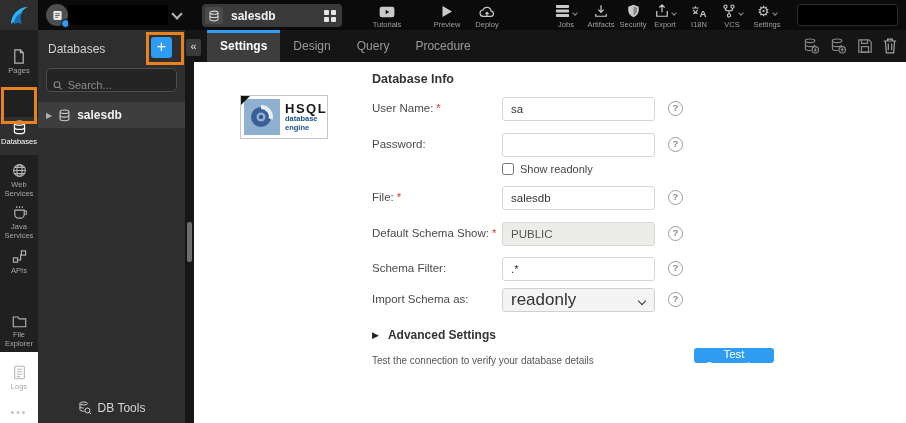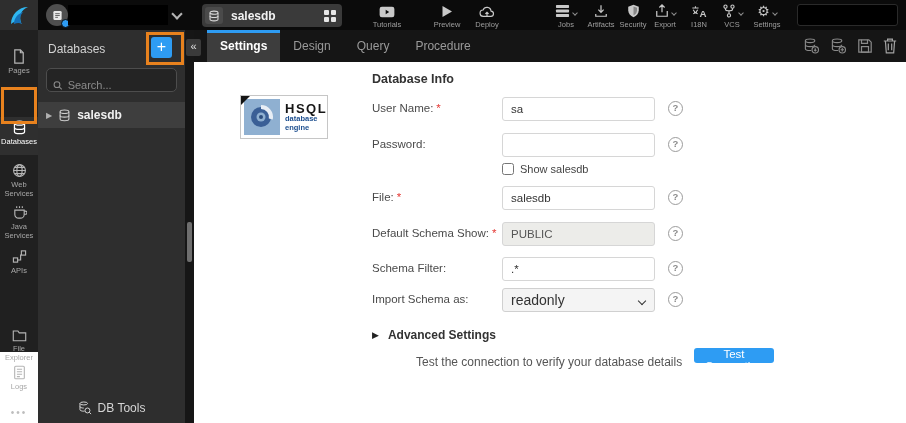--- a/index.html
+++ b/index.html
@@ -67,30 +67,30 @@
   .hsql-corner { position:absolute; left:0; top:0; width:0; height:0; border-top:9px solid #141414; border-right:9px solid transparent; }
   .hsql-sq { width:36px; height:36px; background:#8fb0d1; display:flex; align-items:center; justify-content:center; flex:none; }
   .hsql-txt { padding-left:5px; }
   .hsql-title { font-size:13px; font-weight:bold; color:#161616; letter-spacing:1.5px; line-height:13px; }
   .hsql-sub { font-size:7.5px; color:#1d4f8f; font-weight:bold; line-height:8.5px; }
   .form-heading { position:absolute; left:178px; top:10px; font-size:12.5px; font-weight:bold; color:#333; }
   .f-label { position:absolute; left:178px; width:128px; font-size:11.5px; color:#4a4a4a; }
   .req { color:#e53935; margin-left:3px; }
   .f-input { position:absolute; left:308px; width:153px; height:24px; border:1px solid #d6d6d6; border-radius:3px; padding:0 8px; font-size:11.5px; color:#333; font-family:"Liberation Sans",sans-serif; outline:none; background:#fff; }
   .f-input.disabled { background:#ececе9; background:#ecece9; color:#555; }
-  .f-select { position:absolute; left:308px; width:153px; height:24px; border:1px solid #d0d0d0; border-radius:3px; background:#f4f4f4; font-size:14px; color:#333; display:flex; align-items:center; padding:0 8px; }
+  .f-select { position:absolute; left:308px; width:153px; height:24px; border:1px solid #d0d0d0; border-radius:3px; background:#f4f4f4; font-size:17px; color:#333; display:flex; align-items:center; padding:0 8px; }
   .sel-chev { position:absolute; right:9px; top:9px; width:6px; height:6px; border-right:1.6px solid #333; border-bottom:1.6px solid #333; transform:rotate(45deg); }
   .help { position:absolute; left:474px; width:15px; height:15px; border:1.6px solid #9c9c9c; border-radius:50%; color:#8a8a8a; font-size:9.5px; font-weight:bold; text-align:center; line-height:12px; }
   .chk-row { position:absolute; left:308px; top:101px; display:flex; align-items:center; gap:6px; }
   .chk-row input { width:12px; height:12px; accent-color:#fff; margin:0; }
   .chk-row span { font-size:11px; color:#444; }
   .adv-row { position:absolute; left:178px; top:266px; display:flex; align-items:center; gap:9px; }
   .adv-caret { font-size:9px; color:#222; }
   .adv-lbl { font-size:12px; font-weight:bold; color:#333; }
-  .test-hint { position:absolute; left:178px; top:293px; font-size:12px; color:#555;margin-left:44px; }
+  .test-hint { position:absolute; left:178px; top:293px; font-size:10px; color:#555; }
   .test-btn { position:absolute; left:500px; top:286px; width:80px; height:15px; background:#2e9cf3; border:none; border-radius:3px; color:#fff; font-size:11.5px; font-family:"Liberation Sans",sans-serif; }
 
   
   .ann { position:absolute; border:3px solid #e8821e; pointer-events:none; z-index:9; }
   .ann-db { left:1px; top:87px; width:36px; height:37px; }
   .ann-add { left:146px; top:32px; width:38px; height:33px; }
 </style>
 </head>
 <body>
 
@@ -259,21 +259,21 @@
       <span class="s-lbl">Java Services</span>
     </div>
     <div class="side-item" style="top:216px">
       <svg width="15" height="15" viewBox="0 0 16 16" fill="none" stroke="#b5b5b5" stroke-width="1.2">
           <rect x="1.5" y="9.5" width="4.5" height="4.5"></rect>
           <rect x="10" y="2" width="4.5" height="4.5"></rect>
           <path d="M6 11.7h3.2V6.5h.8"></path>
         </svg>
       <span class="s-lbl">APIs</span>
     </div>
-    <div class="side-item" style="top:296px">
+    <div class="side-item" style="top:282px">
       <svg width="15" height="13" viewBox="0 0 16 14" fill="none" stroke="#b5b5b5" stroke-width="1.2">
           <path d="M1.3 12.7V2.2h5l1.4 2h7v8.5z"></path>
         </svg>
       <span class="s-lbl">File Explorer</span>
     </div>
     <div class="side-item" style="top:332px">
       <svg width="13" height="15" viewBox="0 0 14 16" fill="none" stroke="#b5b5b5" stroke-width="1.2">
           <rect x="1.8" y="1.2" width="10.4" height="13.6" rx="1.2"></rect>
           <path d="M4.2 4.5h5.6M4.2 7.2h5.6M4.2 9.9h5.6M4.2 12.4h3.2"></path>
         </svg>
@@ -371,21 +371,21 @@
 
     <div class="f-label" style="top:40px"><span>User Name:</span><span class="req">*</span></div>
     <input class="f-input" style="top: 35px;" value="sa">
     <div class="help" style="top:39px">?</div>
 
     <div class="f-label" style="top:76px"><span>Password:</span><span class="req"></span></div>
     <input class="f-input" type="password" style="top: 71px;" value="">
     <div class="help" style="top:75px">?</div>
     <div class="chk-row">
       <input type="checkbox" style="">
-      <span>Show salesdb</span>
+      <span>Show readonly</span>
     </div>
 
     <div class="f-label" style="top:129px"><span>File:</span><span class="req">*</span></div>
     <input class="f-input" style="top: 124px;" value="salesdb">
     <div class="help" style="top:128px">?</div>
 
     <div class="f-label" style="top:165px"><span>Default Schema Show:</span><span class="req">*</span></div>
     <input class="f-input disabled" style="top: 160px;" disabled="" value="PUBLIC">
     <div class="help" style="top:164px">?</div>
 

